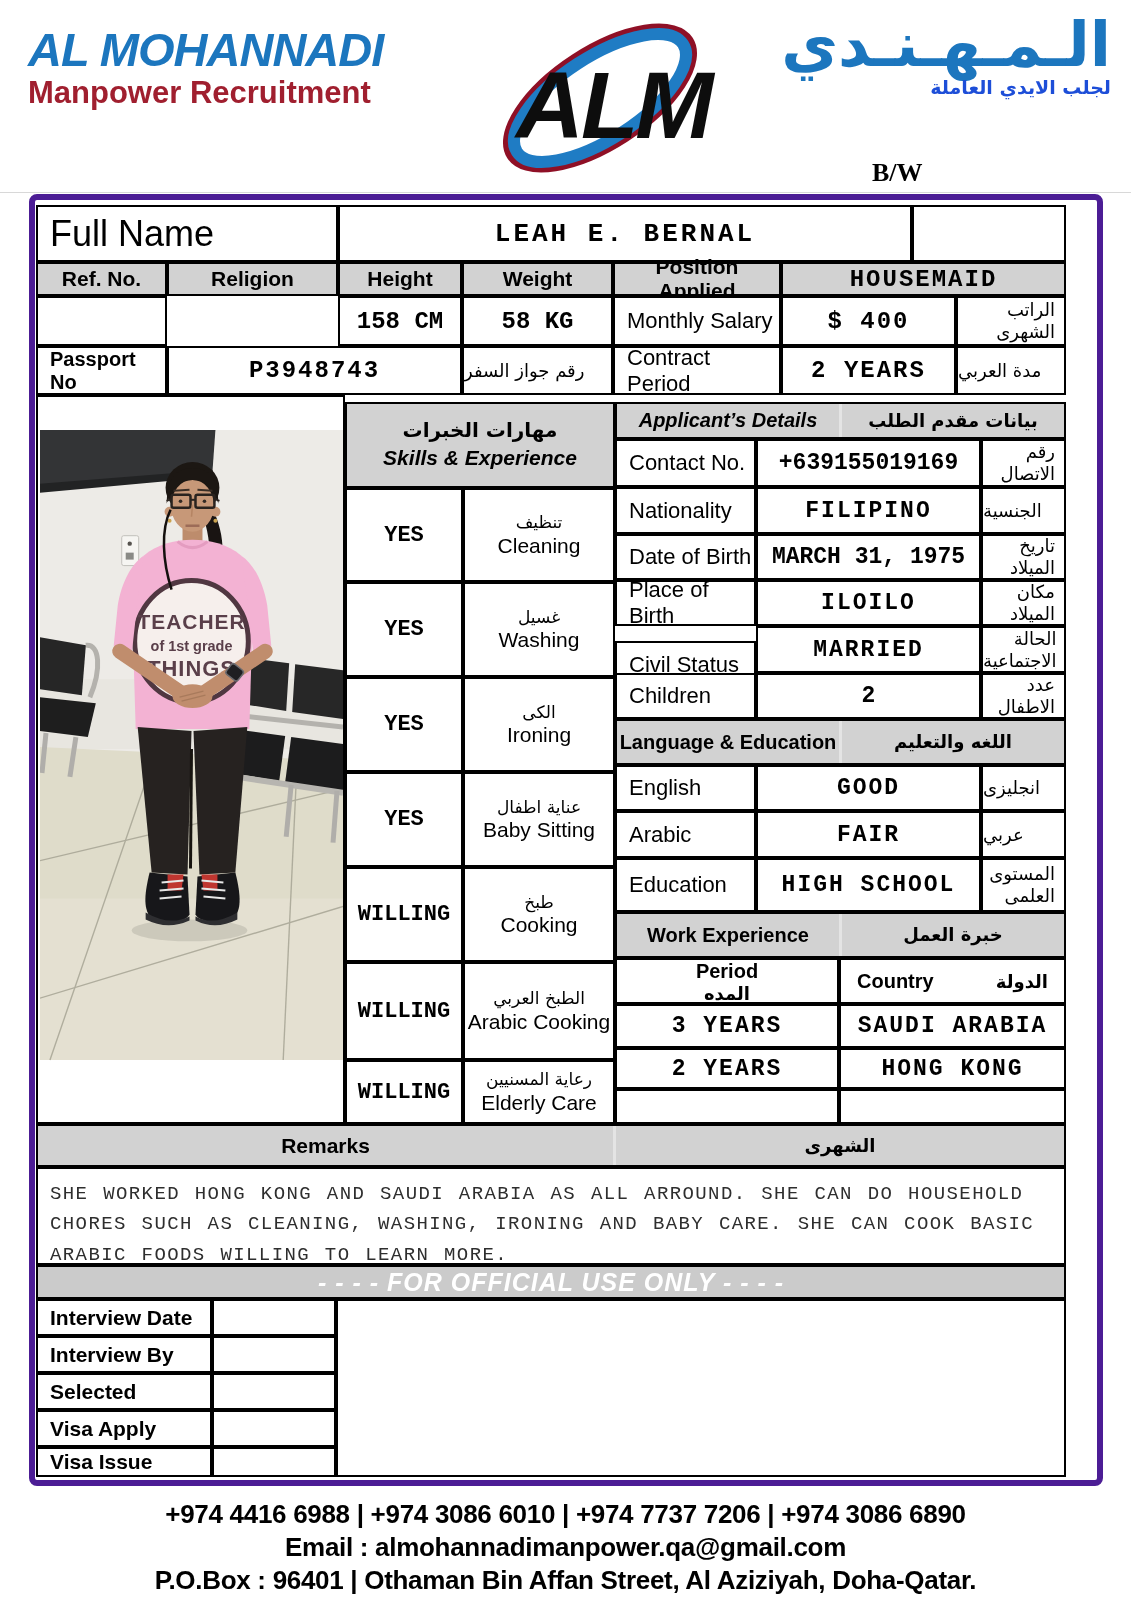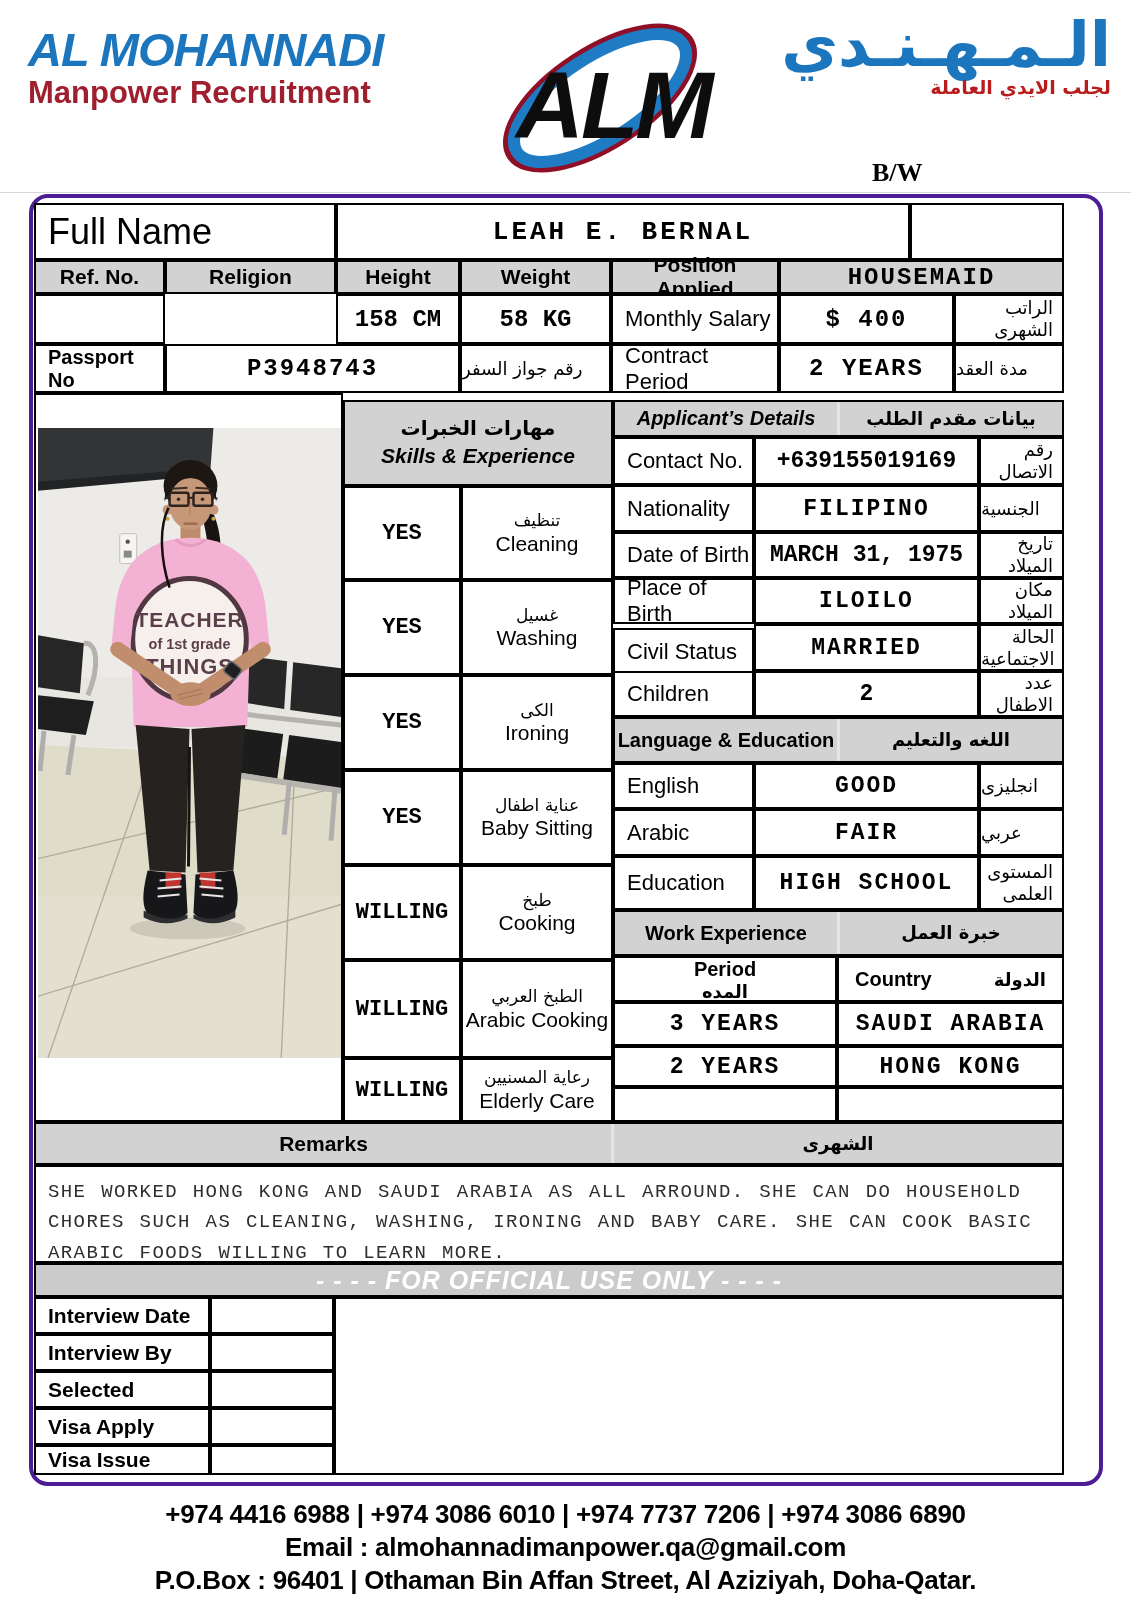--- a/index.html
+++ b/index.html
@@ -5,25 +5,25 @@
   html,body{margin:0;padding:0;background:#fff;}
   body{width:1131px;height:1600px;position:relative;overflow:hidden;
        font-family:"Liberation Sans","DejaVu Sans",sans-serif;color:#000;}
   .abs{position:absolute;box-sizing:border-box;}
   
   .brand-en{left:28px;top:26px;width:470px;}
   .brand-name{font-size:47px;font-weight:700;font-style:italic;color:#1c76be;letter-spacing:-1px;line-height:1.0;}
   .brand-sub{font-size:31px;font-weight:700;color:#a01f2f;letter-spacing:0;line-height:1.15;margin-top:2px;}
   .brand-ar{right:20px;top:8px;width:380px;text-align:right;direction:rtl;font-family:"DejaVu Sans",sans-serif;}
   .brand-ar-big{font-size:62px;color:#1c76be;font-weight:700;line-height:1.2;}
-  .brand-ar-sub{font-size:19px;color:#b91c1c;font-weight:700;letter-spacing:2px;padding-left:28px;margin-top:-6px;}
+  .brand-ar-sub{font-size:19px;color:#1d4ed8;font-weight:700;letter-spacing:2px;padding-left:28px;margin-top:-6px;}
   .bw{left:872px;top:158px;font-family:"Liberation Serif",serif;font-weight:700;font-size:26px;}
   .hdr-rule{left:0;top:192px;width:1131px;height:1px;background:#d8d8d8;}
   
-  .frame{left:29px;top:194px;width:1074px;height:1292px;border:4px solid #4c1d95;border-radius:19px;background:#fff;padding-left:20px;}
+  .frame{left:29px;top:194px;width:1074px;height:1292px;border:6px solid #4c1d95;border-radius:8px;background:#fff;padding-left:20px;}
   .tbl{position:absolute;left:1px;top:5px;width:1030px;height:1272px;}
   
   .c{position:absolute;box-sizing:border-box;border:2px solid #000;background:#fff;
      display:flex;align-items:center;justify-content:center;text-align:center;}
   .g{background:#d2d2d2;}
   .lab{justify-content:flex-start;text-align:left;padding-left:12px;}
   .bold{font-weight:700;}
   .mono{font-family:"Liberation Mono","DejaVu Sans Mono",monospace;font-weight:700;}
   .arb{direction:rtl;font-family:"DejaVu Sans",sans-serif;justify-content:flex-end;padding-right:9px;
        font-size:18px;line-height:1.2;text-align:right;}
@@ -92,21 +92,21 @@
   <div class="c mono fs24" style="left:426px;top:91px;width:151px;height:50px;">58 KG</div>
   <div class="c lab fs22" style="left:577px;top:91px;width:168px;height:50px;">Monthly Salary</div>
   <div class="c mono fs24 ls2" style="left:745px;top:91px;width:175px;height:50px;">$ 400</div>
   <div class="c arb" style="left:920px;top:91px;width:110px;height:50px;">الراتب الشهرى</div>
 
   <div class="c lab bold fs20" style="left:0;top:141px;width:131px;height:49px;">Passport No</div>
   <div class="c mono fs24 ls2" style="left:131px;top:141px;width:295px;height:49px;">P3948743</div>
   <div class="c arb" style="left:426px;top:141px;width:151px;height:49px;">رقم جواز السفر</div>
   <div class="c lab fs22" style="left:577px;top:141px;width:168px;height:49px;">Contract Period</div>
   <div class="c mono fs24 ls2" style="left:745px;top:141px;width:175px;height:49px;">2 YEARS</div>
-  <div class="c arb" style="left:920px;top:141px;width:110px;height:49px;">مدة العقد</div>
+  <div class="c arb" style="left:920px;top:141px;width:110px;height:49px;">مدة العربي</div>
 
   <div class="c" style="left:0;top:190px;width:309px;height:729px;align-items:flex-start;justify-content:center;">
     <svg width="303" height="632" viewBox="0 0 304 632" style="margin:32px 0 0 1px;">
       <rect width="304" height="632" fill="#edebe7"></rect>
       <rect y="250" width="304" height="70" fill="#e8e6e0"></rect>
       <g>
         <polygon points="0,0 176,0 173,42 0,58" fill="#333436"></polygon>
         <polygon points="0,54 173,40 173,47 0,63" fill="#222324"></polygon>
       </g>
       <g>
@@ -263,21 +263,21 @@
   <div class="c arb" style="left:945px;top:282px;width:85px;height:47px;">الجنسية</div>
 
   <div class="c lab fs22" style="left:579px;top:329px;width:141px;height:46px;">Date of Birth</div>
   <div class="c mono fs23" style="left:720px;top:329px;width:225px;height:46px;">MARCH 31, 1975</div>
   <div class="c arb" style="left:945px;top:329px;width:85px;height:46px;">تاريخ الميلاد</div>
 
   <div class="c lab fs22" style="left:579px;top:375px;width:141px;height:46px;">Place of Birth</div>
   <div class="c mono fs23 ls2" style="left:720px;top:375px;width:225px;height:46px;">ILOILO</div>
   <div class="c arb" style="left:945px;top:375px;width:85px;height:46px;">مكان الميلاد</div>
 
-  <div class="c lab fs22" style="left:579px;top:425px;width:141px;height:47px;">Civil Status</div>
+  <div class="c lab fs22" style="left:579px;top:436px;width:141px;height:47px;">Civil Status</div>
   <div class="c mono fs23 ls2" style="left:720px;top:421px;width:225px;height:47px;">MARRIED</div>
   <div class="c arb" style="left:945px;top:421px;width:85px;height:47px;">الحالة الاجتماعية</div>
 
   <div class="c lab fs22" style="left:579px;top:468px;width:141px;height:46px;">Children</div>
   <div class="c mono fs23" style="left:720px;top:468px;width:225px;height:46px;">2</div>
   <div class="c arb" style="left:945px;top:468px;width:85px;height:46px;">عدد الاطفال</div>
 
   <div class="c g split" style="left:579px;top:514px;width:451px;height:46px;">
     <span class="half bold fs20">Language &amp; Education</span>
     <span class="half r arb bold" style="justify-content:center;padding:0;">اللغه والتعليم</span>

